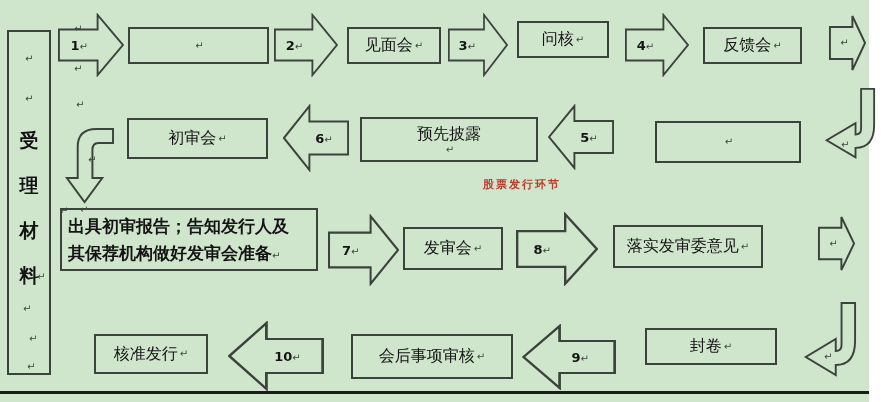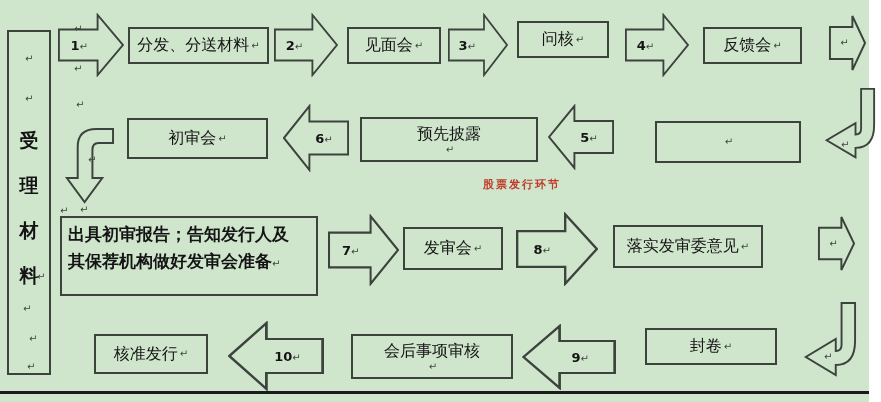--- a/index.html
+++ b/index.html
@@ -66,21 +66,20 @@
     <span class="mark" style="position:absolute;left:18px;top:330px;">↵</span>
   </div>
 
   <div class="arrow right" style="left:58px;top:13px;width:66px;height:64px;">
     <svg viewBox="0 0 70 66" preserveAspectRatio="none">
         <polygon points="1,17 42,17 42,2 69,33 42,64 42,49 1,49" fill="#cfe6cc" stroke="#3c433c" stroke-width="2"></polygon>
       </svg>
     <span class="num"><span>1</span><span class="mark">↵</span></span>
   </div>
   <div class="box" style="left:128px;top:27px;width:141px;height:37px;">
-    <span>分发、分送材料</span>
       <span class="mark">↵</span>
   </div>
   <div class="arrow right" style="left:274px;top:13px;width:64px;height:64px;">
     <svg viewBox="0 0 70 66" preserveAspectRatio="none">
         <polygon points="1,17 42,17 42,2 69,33 42,64 42,49 1,49" fill="#cfe6cc" stroke="#3c433c" stroke-width="2"></polygon>
       </svg>
     <span class="num"><span>2</span><span class="mark">↵</span></span>
   </div>
   <div class="box" style="left:347px;top:27px;width:94px;height:37px;">
     <span>见面会</span>
@@ -144,21 +143,21 @@
   </div>
 
   <div class="arrow" style="left:62px;top:126px;width:53px;height:78px;">
     <svg viewBox="0 0 54 78" preserveAspectRatio="none">
         <path d="M52,3 L52,17 L37,17 Q31,17 31,24 L31,52 L41,52 L23,76 L5,52 L16,52 L16,21 Q16,3 35,3 Z" fill="#cfe6cc" stroke="#3c433c" stroke-width="2"></path>
       </svg>
   </div>
 
   <div class="title-red" style="left:483px;top:177px;color:#c0392b;">股票发行环节</div>
 
-  <div class="bigbox" style="left:60px;top:216px;width:258px;height:80px;">
+  <div class="bigbox" style="left:60px;top:208px;width:258px;height:63px;">
     <div><span>出具初审报告；告知发行人及</span></div>
     <div><span>其保荐机构做好发审会准备</span><span class="mark">↵</span></div>
   </div>
   <div class="arrow right" style="left:328px;top:214px;width:71px;height:72px;">
     <svg viewBox="0 0 70 66" preserveAspectRatio="none">
         <polygon points="1,17 42,17 42,2 69,33 42,64 42,49 1,49" fill="#cfe6cc" stroke="#3c433c" stroke-width="2"></polygon>
       </svg>
     <span class="num"><span>7</span><span class="mark">↵</span></span>
   </div>
   <div class="box" style="left:403px;top:227px;width:100px;height:43px;">
@@ -191,21 +190,21 @@
   <div class="box" style="left:645px;top:328px;width:132px;height:37px;">
     <span>封卷</span>
       <span class="mark">↵</span>
   </div>
   <div class="arrow left" style="left:522px;top:324px;width:94px;height:66px;">
     <svg viewBox="0 0 70 66" preserveAspectRatio="none">
         <polygon points="69,17 28,17 28,2 1,33 28,64 28,49 69,49" fill="#cfe6cc" stroke="#3c433c" stroke-width="2"></polygon>
       </svg>
     <span class="num"><span>9</span><span class="mark">↵</span></span>
   </div>
-  <div class="box" style="left:351px;top:334px;width:162px;height:45px;flex-direction:column;">
+  <div class="box" style="left:351px;top:334px;width:162px;height:45px;">
     <span>会后事项审核</span>
       <span class="mark">↵</span>
   </div>
   <div class="arrow left" style="left:228px;top:321px;width:96px;height:70px;">
     <svg viewBox="0 0 70 66" preserveAspectRatio="none">
         <polygon points="69,17 28,17 28,2 1,33 28,64 28,49 69,49" fill="#cfe6cc" stroke="#3c433c" stroke-width="2"></polygon>
       </svg>
     <span class="num"><span>10</span><span class="mark">↵</span></span>
   </div>
   <div class="box" style="left:94px;top:334px;width:114px;height:40px;">

